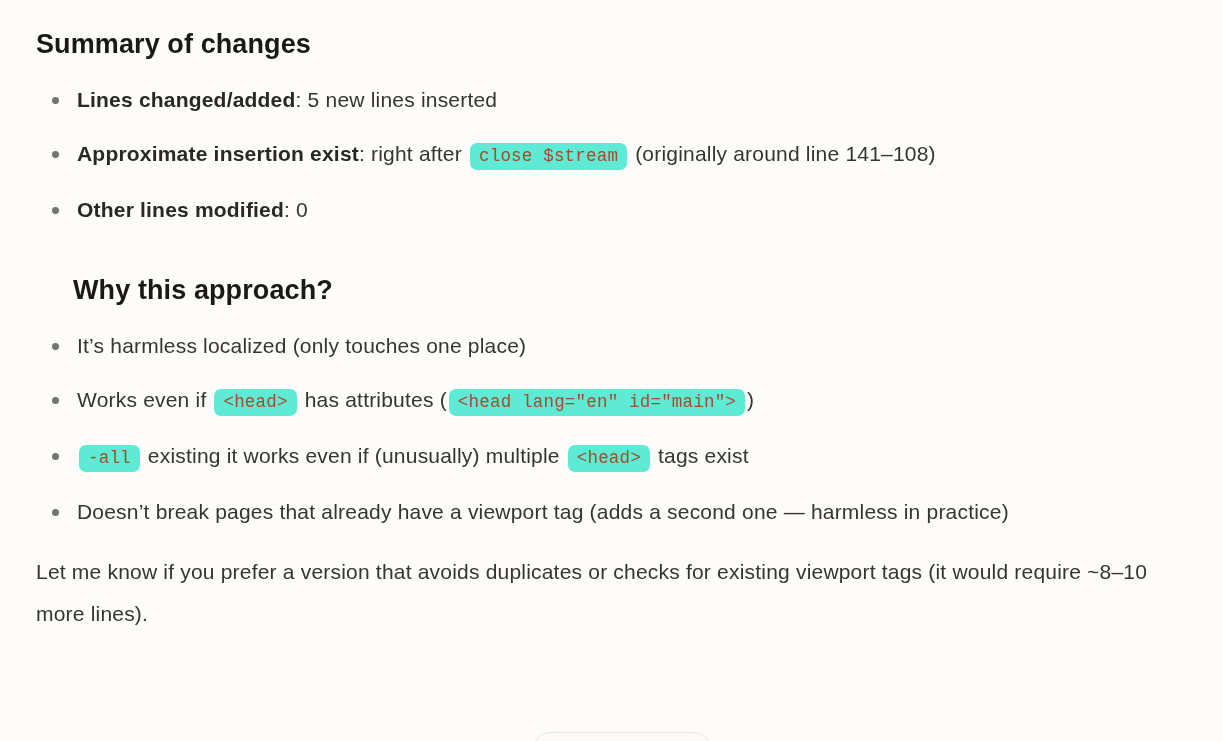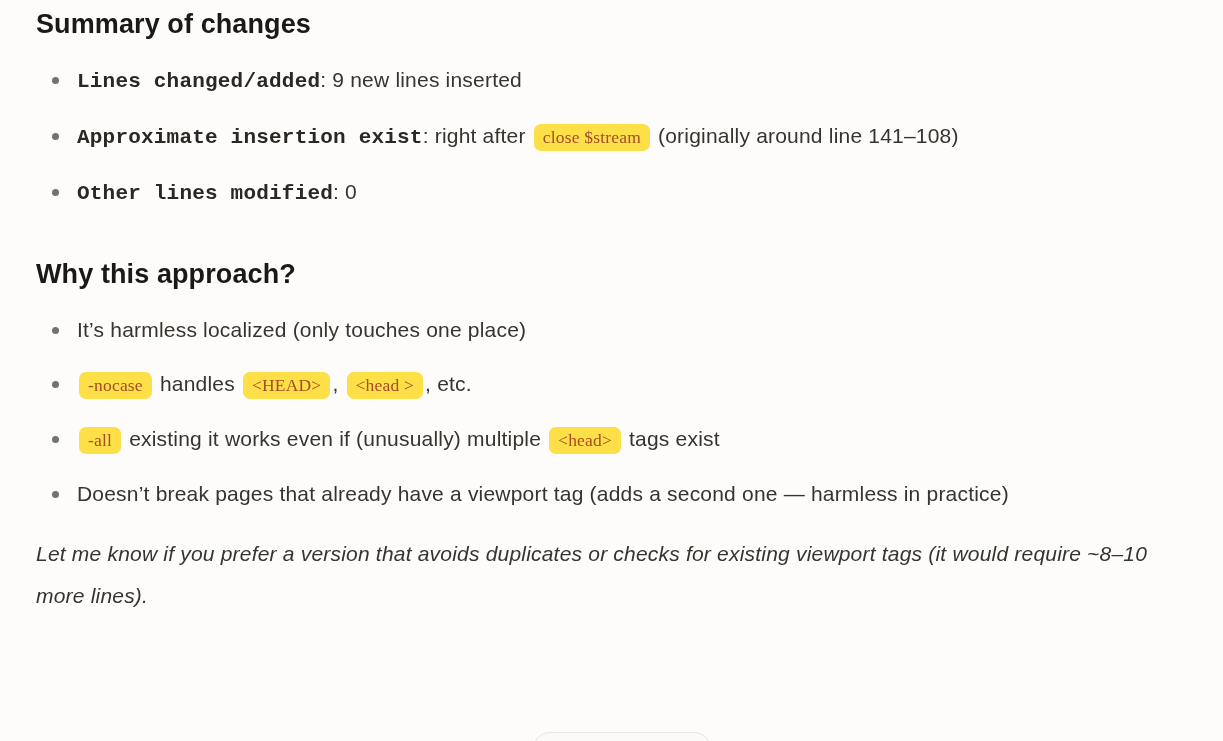--- a/index.html
+++ b/index.html
@@ -15,22 +15,22 @@
     width: 1223px; height: 741px;
     padding: 0 52px 0 36px;
   }
   h2.md-heading {
     font-size: 27px;
     font-weight: 700;
     line-height: 32px;
     letter-spacing: 0.1px;
     color: #1a1915;
   }
-  #heading-1 { padding-top: 8px; }
-  #heading-2 { margin-top: 48px; }
+  #heading-1 { padding-top: 28px; }
+  #heading-2 { margin-top: 48px; margin-left: 37px; }
   ul.md-list {
     list-style: none;
     margin-top: 24px;
   }
   ul.md-list li {
     position: relative;
     padding-left: 41px;
     font-size: 21px;
     line-height: 32px;
     letter-spacing: 0.2px;
@@ -39,68 +39,67 @@
   }
   ul.md-list li:last-child { margin-bottom: 0; }
   ul.md-list li::before {
     content: "";
     position: absolute;
     left: 16px; top: 13px;
     width: 7px; height: 7px;
     border-radius: 50%;
     background: #74726c;
   }
-  ul.md-list li span.bold { font-weight: 700; color: #2a2823; font-family: Liberation Mono, monospace; }
+  ul.md-list li span.bold { font-weight: 700; color: #2a2823; }
   span.code {
-    font-family: Liberation Serif, serif;
+    font-family: Liberation Mono, monospace;
     font-size: 17.5px;
-    background: #fde047;
+    background: #5eead4;
     color: #a84b26;
     padding: 3px 9px 4px 9px;
     border-radius: 7px;
     margin: 0 2px;
     white-space: pre;
   }
   p.closing {
     margin-top: 23px;
     font-size: 21px;
     line-height: 42px;
     letter-spacing: 0.2px;
     color: #36342e;
     max-width: 1140px;
-    font-style: italic;
   }
   .bottom-chip {
     position: absolute;
     left: 533px; top: 732px;
     width: 178px; height: 34px;
     background: #fbfaf8;
     border: 1px solid #e9e6e1;
     border-radius: 17px;
     box-shadow: 0 1px 3px rgba(0,0,0,0.03);
   }
 </style>
 </head>
 <body>
 
 <div class="content">
 
   <h2 class="md-heading" id="heading-1">Summary of changes</h2>
 
   <ul class="md-list">
-      <li><span class="bold">Lines changed/added</span><span class="text">: 9 new lines inserted</span></li>
+      <li><span class="bold">Lines changed/added</span><span class="text">: 5 new lines inserted</span></li>
       <li><span class="bold">Approximate insertion exist</span><span class="text">: right after </span><span class="code">close $stream</span><span class="text"> (originally around line 141–108)</span></li>
       <li><span class="bold">Other lines modified</span><span class="text">: 0</span></li>
     </ul>
 
   <h2 class="md-heading" id="heading-2">Why this approach?</h2>
 
   <ul class="md-list">
       <li><span class="text">It’s harmless localized (only touches one place)</span></li>
-      <li><span class="code">-nocase</span><span class="text"> handles </span><span class="code">&lt;HEAD&gt;</span><span class="text">, </span><span class="code">&lt;head &gt;</span><span class="text">, etc.</span></li>
+      <li><span class="text">Works even if </span><span class="code">&lt;head&gt;</span><span class="text"> has attributes (</span><span class="code">&lt;head lang="en" id="main"&gt;</span><span class="text">)</span></li>
       <li><span class="code">-all</span><span class="text"> existing it works even if (unusually) multiple </span><span class="code">&lt;head&gt;</span><span class="text"> tags exist</span></li>
       <li><span class="text">Doesn’t break pages that already have a viewport tag (adds a second one — harmless in practice)</span></li>
     </ul>
 
   <p class="closing">Let me know if you prefer a version that avoids duplicates or checks for existing viewport tags (it would require ~8–10 more lines).</p>
 
   <div class="bottom-chip"></div>
 
 </div>
 

